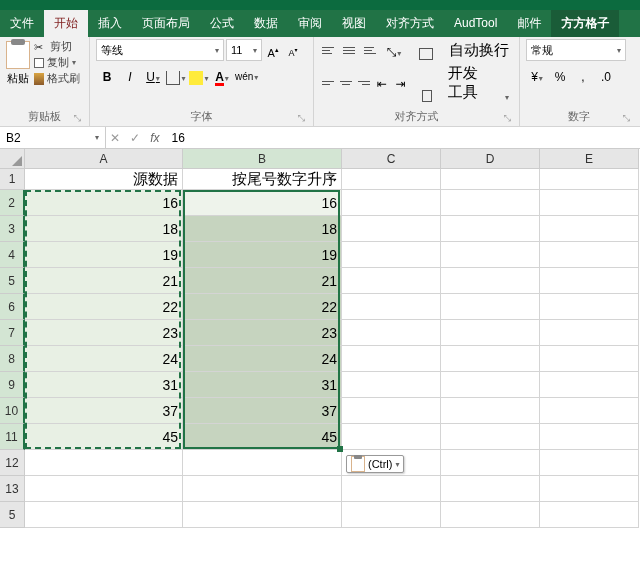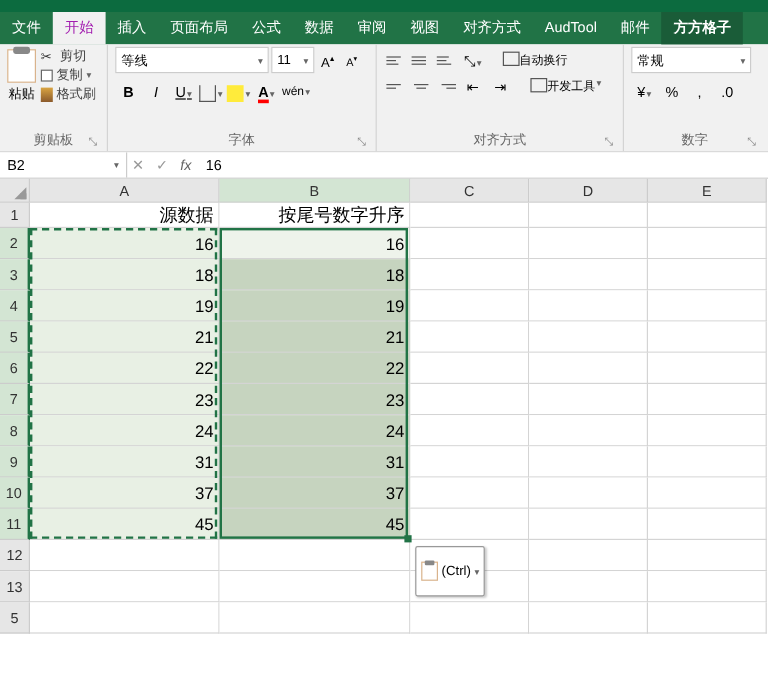--- a/index.html
+++ b/index.html
@@ -2,21 +2,21 @@
 <html><head>
 <meta charset="utf-8">
 <style>
 * { box-sizing: border-box; margin: 0; padding: 0; font-family: "Microsoft YaHei", Arial, sans-serif; }
 body { background: #fff; width: 640px; height: 564px; overflow: hidden; font-size: 12px; }
 
 .titlebar { background: #0c6b3f; height: 10px; color: #fff; font-size: 11px; text-align: center; }
 
 .tabs { background: #217346; height: 27px; display: flex; align-items: center; color: #fff; font-size: 12px; }
 .tab { padding: 0 10px; height: 27px; line-height: 27px; cursor: pointer; }
-.tab.active { background: #f1f1f1; color: #a21caf; text-align: center; }
+.tab.active { background: #f1f1f1; color: #7f1d1d; text-align: center; }
 .tab.highlight { background: #1a5c38; position: relative; font-weight: bold; }
 
 .ribbon { background: #f1f1f1; height: 90px; border-bottom: 1px solid #d4d4d4; display: flex; }
 .ribbon-group { border-right: 1px solid #d4d4d4; padding: 2px 6px 0 6px; display: flex; flex-direction: column; justify-content: space-between; }
 .ribbon-label { text-align: center; font-size: 11px; color: #666; padding: 2px 0; }
 .ribbon-content { flex: 1; display: flex; align-items: flex-start; gap: 4px; }
 
 .paste-area { display: flex; gap: 4px; }
 .paste-main { text-align: center; font-size: 11px; }
 .paste-icon { width: 24px; height: 28px; background: #fff; border: 1px solid #d9b38c; margin: 2px auto; position: relative; }
@@ -41,21 +41,21 @@
 .dd::after { content: '▾'; font-size: 8px; margin-left: 1px; color: #666; }
 .border-ic { display: inline-block; width: 14px; height: 14px; border: 1px solid #555; border-top: none; vertical-align: middle; }
 .fill-ic { display: inline-block; width: 14px; height: 14px; background: #ffeb3b; vertical-align: middle; }
 .fontcolor-ic { display: inline-block; font-weight: bold; border-bottom: 3px solid red; line-height: 12px; }
 .pinyin { font-size: 10px; }
 
 .align-area { display: flex; flex-direction: column; gap: 4px; }
 .align-row { display: flex; gap: 1px; align-items: center; }
 .abtn { width: 20px; height: 20px; display: flex; flex-direction: column; justify-content: center; gap: 2px; padding: 2px; }
 .alin { height: 1px; background: #555; }
-.wrap-text { display: flex; align-items: flex-start; gap: 0; font-size: 10px; padding: 2px 4px; }
+.wrap-text { display: flex; align-items: flex-end; gap: 16px; font-size: 15px; padding: 2px 4px; }
 .wrap-ic { width: 14px; height: 12px; border: 1px solid #555; }
 .merge-ic { width: 14px; height: 12px; border: 1px solid #555; position: relative; }
 
 .num-area { display: flex; flex-direction: column; gap: 4px; }
 .num-combo { background: #fff; border: 1px solid #ccc; width: 100px; height: 22px; padding: 0 4px; font-size: 11px; display: flex; align-items: center; justify-content: space-between; }
 .num-row { display: flex; gap: 1px; }
 
 .formula-bar { height: 22px; border-bottom: 1px solid #ccc; display: flex; align-items: center; background: #fff; }
 .name-box { width: 106px; border-right: 1px solid #ccc; padding: 0 6px; font-size: 12px; display: flex; justify-content: space-between; align-items: center; height: 100%; }
 .fb-btns { display: flex; padding: 0 4px; gap: 10px; color: #999; }
@@ -76,21 +76,21 @@
 .cell { border-right: 1px solid #d4d4d4; border-bottom: 1px solid #d4d4d4; background: #fff; padding: 0 4px; display: flex; align-items: center; justify-content: flex-end; font-size: 14px; }
 .cell.hdr { font-size: 15px; font-family: SimSun, serif; }
 .cell.srcA { background: #e8f0e4; }
 .cell.selB { background: #c6d4bf; }
 .cell.activeB { background: #eef3eb; }
 
 .marching-ants { position: absolute; border: 2px dashed #217346; pointer-events: none; }
 .selection-box { position: absolute; border: 2px solid #217346; pointer-events: none; }
 .fill-handle { position: absolute; width: 6px; height: 6px; background: #217346; }
 
-.paste-options { position: absolute; background: #fff; border: 1px solid #999; border-radius: 2px; padding: 12px 4px; font-size: 11px; display: flex; align-items: center; gap: 3px; box-shadow: 1px 1px 2px rgba(0,0,0,0.2); }
+.paste-options { position: absolute; background: #fff; border: 1px solid #999; border-radius: 2px; padding: 0 4px; font-size: 11px; display: flex; align-items: center; gap: 3px; box-shadow: 1px 1px 2px rgba(0,0,0,0.2); }
 .paste-options .pi { width: 14px; height: 16px; background: #fff; border: 1px solid #d9b38c; position: relative; display: inline-block; }
 .paste-options .pi::after { content: ''; position: absolute; top: -2px; left: 2px; right: 2px; height: 4px; background: #888; border-radius: 1px; }
 
 .corner-expand { position: absolute; right: 2px; bottom: 2px; font-size: 9px; color: #888; }
 .wA { width: 158px; } .wB { width: 159px; } .wC { width: 99px; } .wD { width: 99px; } .wE { width: 99px; }
 .h1 { height: 21px; } .hr { height: 26px; }
 </style>
 </head>
 <body>
 

